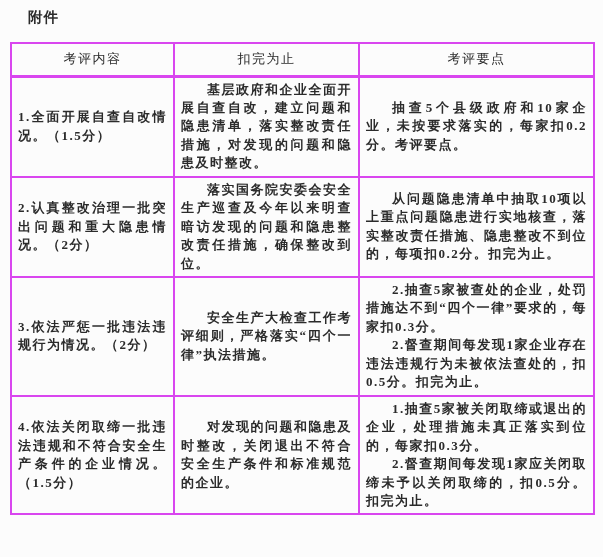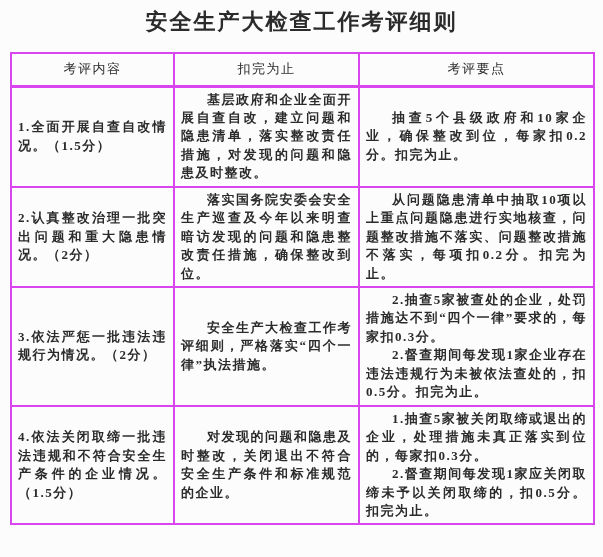--- a/index.html
+++ b/index.html
@@ -54,22 +54,22 @@
   tr.row3  { height: 108px; }
   tr.row4  { height: 103px; }
   td p { margin: 0; text-align: justify; font-weight: bold; }
   td p.indent { text-indent: 2em; }
 </style>
 </head>
 <body>
 
 <div class="page">
 
+  <div class="attachment">附件</div>
 
-  <div class="title">安全生产大检查工作考评细则</div>
 
   <table class="eval">
     <colgroup>
       <col class="c1">
         <col class="c2">
         <col class="c3">
     </colgroup>
     <thead>
       <tr class="hrow">
         <th>考评内容</th>
@@ -79,32 +79,32 @@
     </thead>
     <tbody>
       <tr class="row1">
         <td>
           <p>1.全面开展自查自改情况。（1.5分）</p>
         </td>
         <td>
           <p class="indent">基层政府和企业全面开展自查自改，建立问题和隐患清单，落实整改责任措施，对发现的问题和隐患及时整改。</p>
         </td>
         <td>
-          <p class="indent">抽查5个县级政府和10家企业，确保整改到位，每家扣0.2分。扣完为止。</p>
+          <p class="indent">抽查5个县级政府和10家企业，未按要求落实的，每家扣0.2分。考评要点。</p>
         </td>
       </tr>
       <tr class="row2">
         <td>
           <p>2.认真整改治理一批突出问题和重大隐患情况。（2分）</p>
         </td>
         <td>
           <p class="indent">落实国务院安委会安全生产巡查及今年以来明查暗访发现的问题和隐患整改责任措施，确保整改到位。</p>
         </td>
         <td>
-          <p class="indent">从问题隐患清单中抽取10项以上重点问题隐患进行实地核查，问题整改措施不落实、问题整改措施不落实，每项扣0.2分。扣完为止。</p>
+          <p class="indent">从问题隐患清单中抽取10项以上重点问题隐患进行实地核查，落实整改责任措施、隐患整改不到位的，每项扣0.2分。扣完为止。</p>
         </td>
       </tr>
       <tr class="row3">
         <td>
           <p>3.依法严惩一批违法违规行为情况。（2分）</p>
         </td>
         <td>
           <p class="indent">安全生产大检查工作考评细则，严格落实“四个一律”执法措施。</p>
         </td>
         <td>

